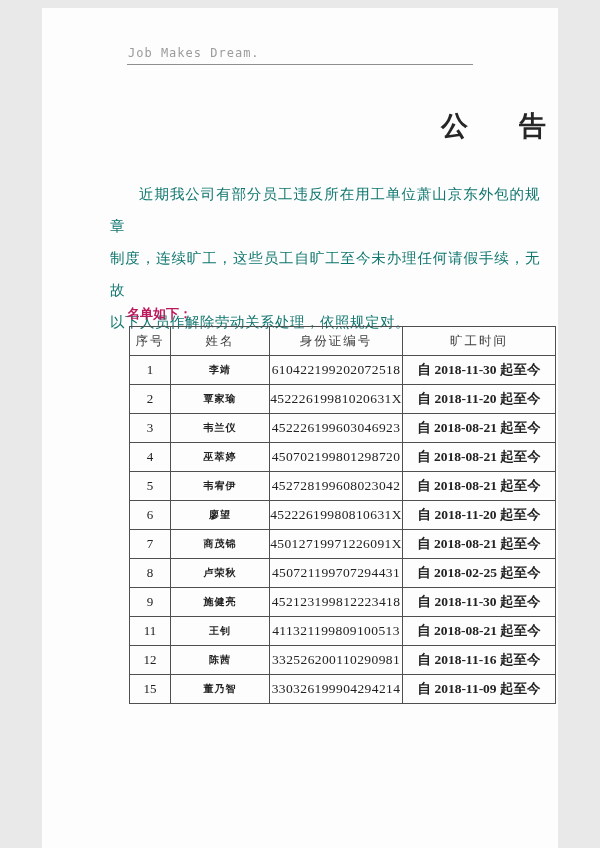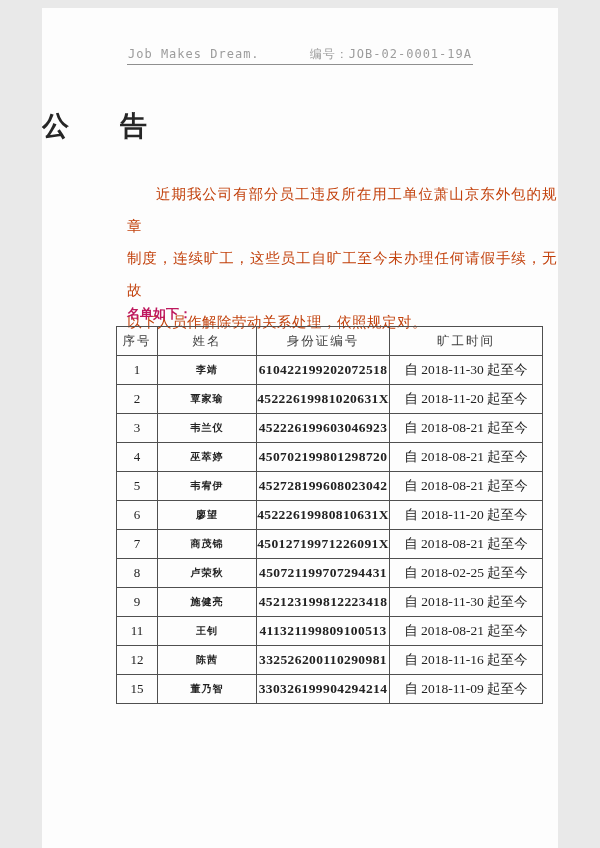--- a/index.html
+++ b/index.html
@@ -21,55 +21,55 @@
     color:#9c9c9c; font-size:12px; letter-spacing:1px;
   }
   .header-rule {
     position:absolute; left:85px; right:85px; top:56px;
     border:none; border-top:1.6px solid #8f8f8f; margin:0;
   }
 
   
   .doc-title {
     position:absolute; top:100px; left:0; width:100%;
-    margin:0; text-align:left;
+    margin:0; text-align:right;
     font-size:27px; font-weight:700; letter-spacing:12px;
     color:#262626;
   }
 
   
   .body-text {
-    position:absolute; left:85px; top:170px; width:430px;
-    font-size:14.5px; line-height:32px; color:#c2410c;
+    position:absolute; left:68px; top:170px; width:430px;
+    font-size:14.5px; line-height:32px; color:#0f766e;
     letter-spacing:0.5px;
   }
   .para-line { text-align:justify; text-align-last:justify; }
   .para-line.first { text-indent:2em; }
   .para-line.last { text-align-last:left; }
 
   .list-label {
     position:absolute; left:85px; top:297px;
     font-size:13px; font-weight:700; color:#be185d;
   }
 
   
   table.roster {
-    position:absolute; left:74px; top:318px;
+    position:absolute; left:87px; top:318px;
     width:426px; border-collapse:collapse; table-layout:fixed;padding-left:33px;
   }
   .roster th, .roster td {
     border:1px solid #4f4f4f;
     height:28px; padding:0; text-align:center; vertical-align:middle;
     color:#222;
   }
   .roster th { font-weight:400; font-size:12.5px; color:#3d3d3d; letter-spacing:2px; }
   .roster td.seq   { font-size:13px;  font-weight:400; }
   .roster td.name  { font-size:10px; font-weight:700; letter-spacing:1px; }
-  .roster td.idnum { font-size:13.5px; font-weight:700; letter-spacing:0.4px; }
-  .roster td.date  { font-size:13.5px; font-weight:400; }
+  .roster td.idnum { font-size:13.5px; font-weight:400; letter-spacing:0.4px; }
+  .roster td.date  { font-size:13.5px; font-weight:700; }
 
   
   .stamp {
     position:absolute; left:545px; top:439px;
     width:176px; height:176px; border-radius:50%;
     border:2.5px solid #cf5a5a;
     opacity:0.5;
   }
   .stamp-char {
     position:absolute;
@@ -78,21 +78,20 @@
     font-family:"Liberation Serif","DejaVu Serif",serif;
   }
 </style>
 </head>
 <body>
 
 <div class="page">
 
   <div class="doc-header">
     <span>Job Makes Dream.</span>
-    <span>编号：JOB-02-0001-19A</span>
   </div>
   <hr class="header-rule">
 
   <h1 class="doc-title">公　告</h1>
 
   <div class="body-text">
     <div class="para-line first">近期我公司有部分员工违反所在用工单位萧山京东外包的规章</div>
     <div class="para-line">制度，连续旷工，这些员工自旷工至今未办理任何请假手续，无故</div>
     <div class="para-line last">以下人员作解除劳动关系处理，依照规定对。</div>
   </div>

